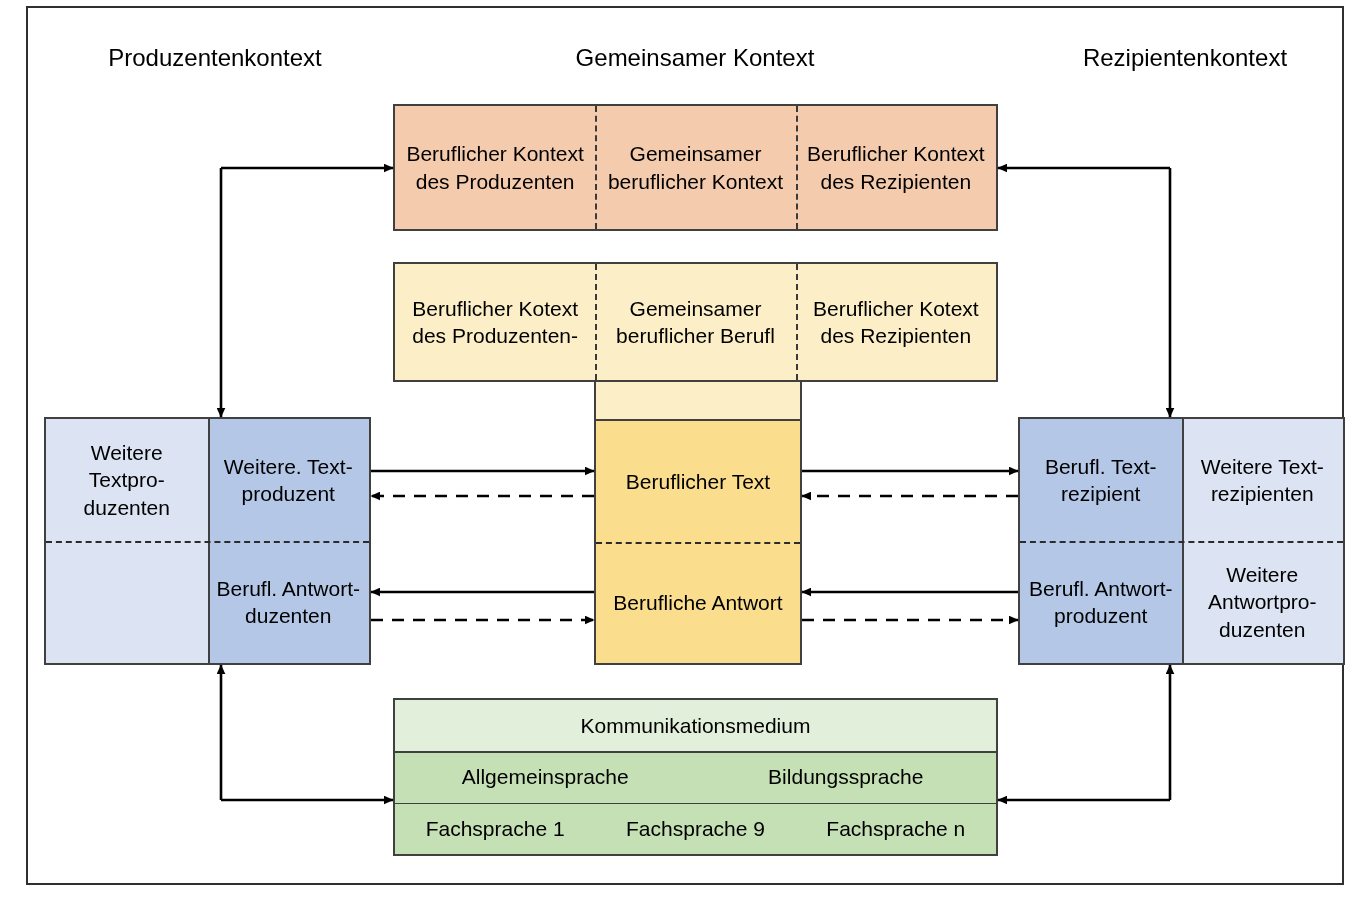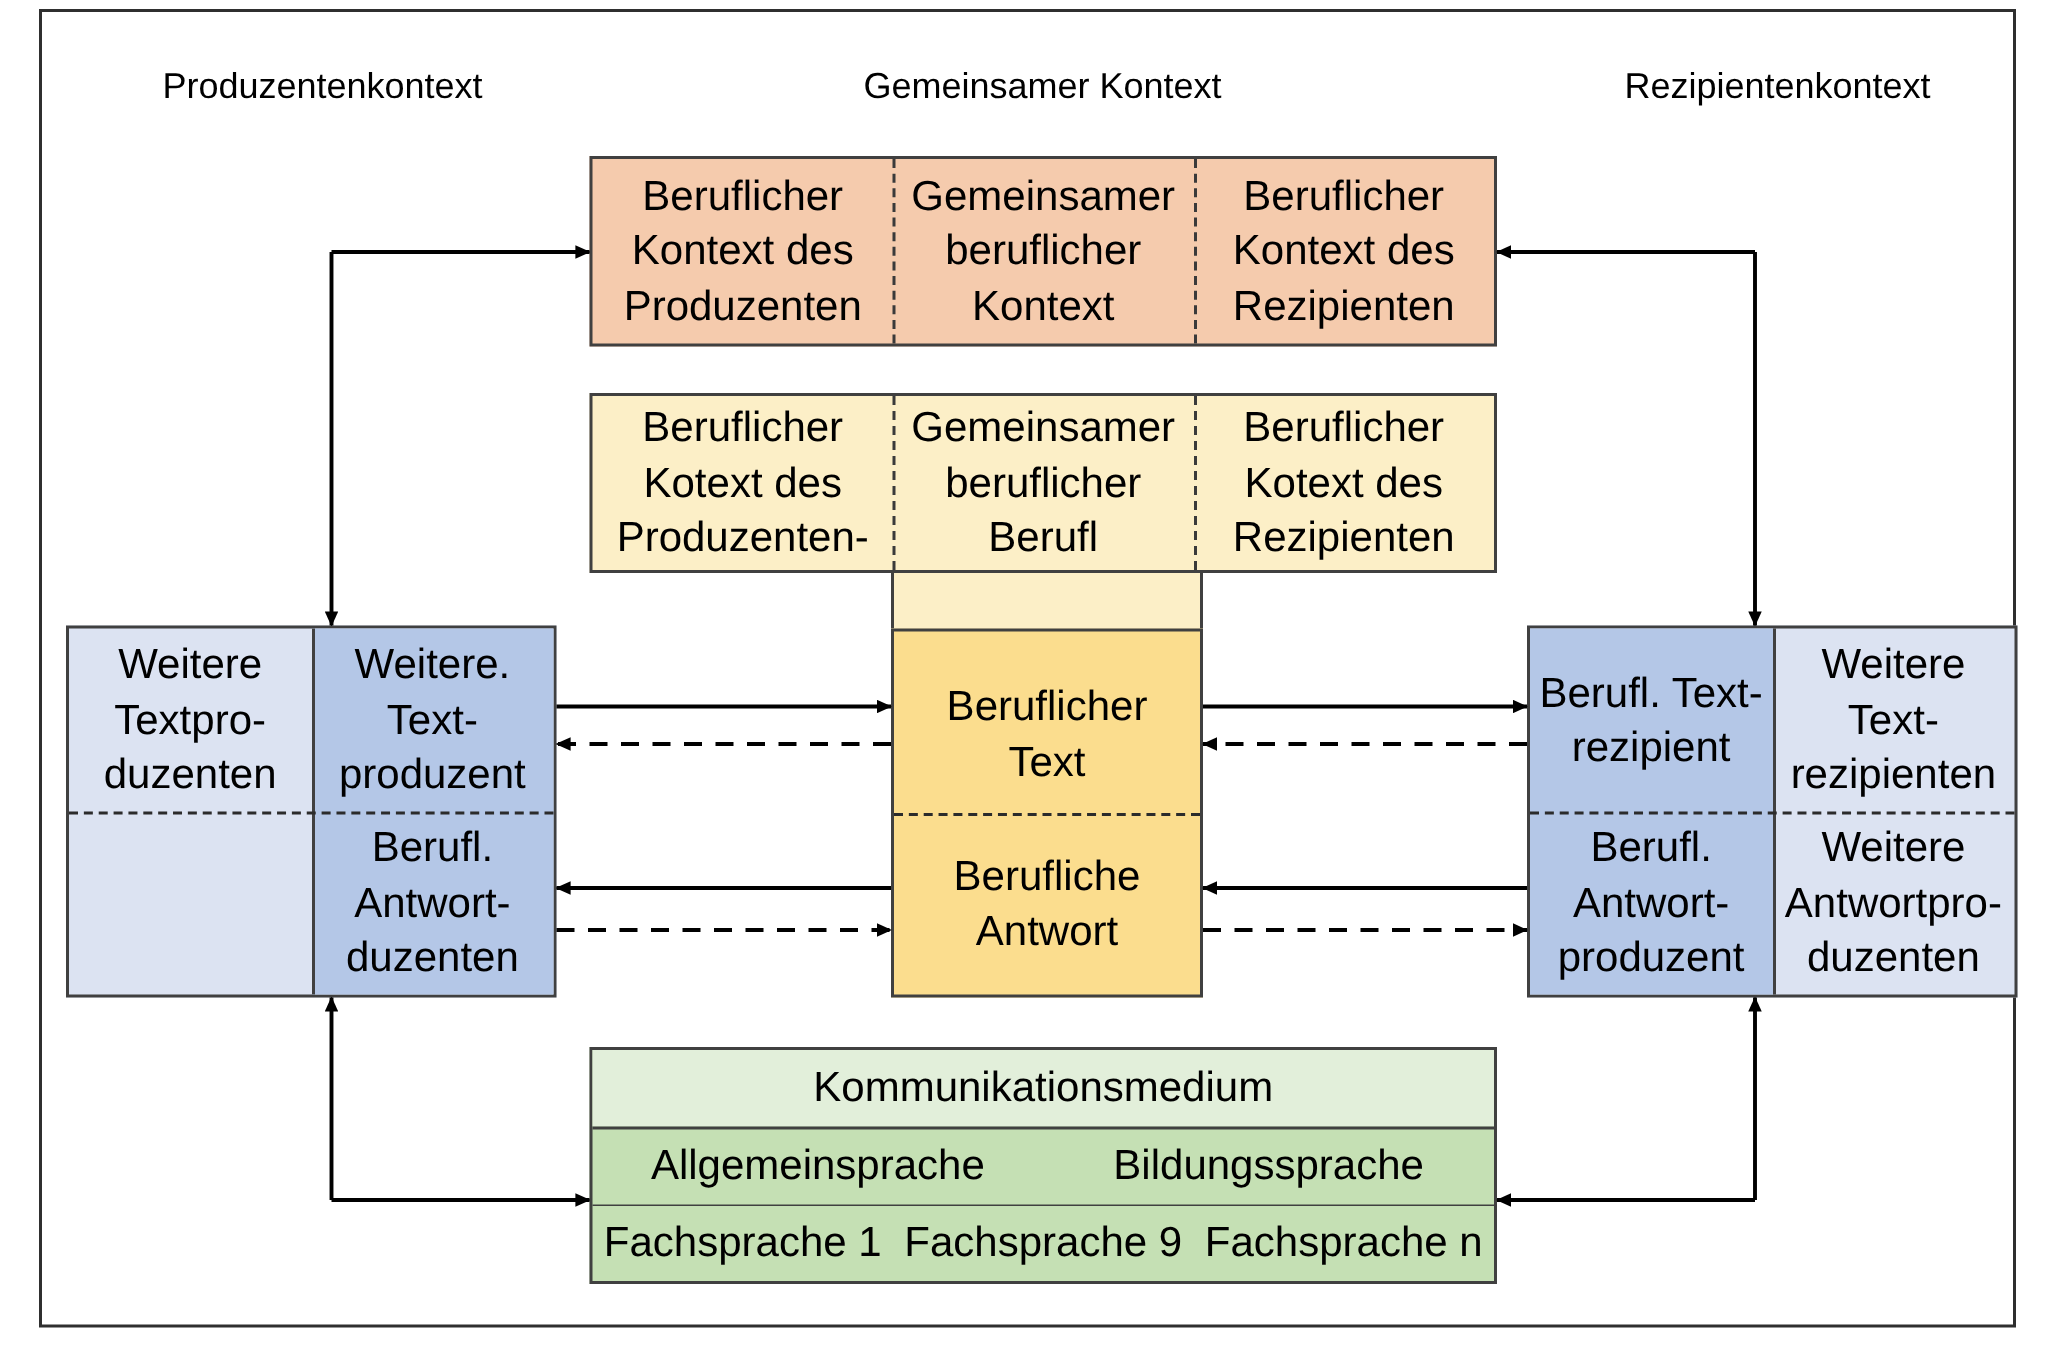--- a/index.html
+++ b/index.html
@@ -1,21 +1,21 @@
 <!DOCTYPE html>
 <html><head>
 <meta charset="utf-8">
 <style>
   html,body{margin:0;padding:0;background:#ffffff;}
   body{font-family:"Liberation Sans","DejaVu Sans",sans-serif;color:#000;}
   #canvas{position:relative;width:1370px;height:897px;background:#fff;overflow:hidden;}
   .frame{position:absolute;left:26px;top:6px;width:1318px;height:879px;border:2px solid #2f2f2f;box-sizing:border-box;}
   .col-head{position:absolute;font-size:24px;color:#000;text-align:center;white-space:nowrap;}
   .box{position:absolute;box-sizing:border-box;border:2px solid #404040;display:flex;align-items:center;justify-content:center;text-align:center;font-size:23px;line-height:1.30;}
-  .cell{box-sizing:border-box;display:flex;align-items:center;justify-content:center;text-align:center;font-size:28px;line-height:1.30;}
+  .cell{box-sizing:border-box;display:flex;align-items:center;justify-content:center;text-align:center;font-size:21px;line-height:1.30;}
   .vsep-dash{position:absolute;top:0;bottom:0;border-left:2px dashed #3a3a3a;}
   .hsep-dash{position:absolute;left:0;right:0;border-top:2px dashed #2b2b2b;}
   .vsep-solid{position:absolute;top:0;bottom:0;border-left:2px solid #404040;}
   .hsep-solid{position:absolute;left:0;right:0;border-top:2px solid #404040;}
   svg.overlay{position:absolute;left:0;top:0;width:1370px;height:897px;pointer-events:none;}
   .orange{background:#F5CBAD;}
   .yellow-lt{background:#FCEFC7;}
   .yellow-dk{background:#FBDD8E;}
 </style>
 </head>
@@ -65,21 +65,21 @@
       <div class="vsep-dash" style="left:33.33%;"></div>
       <div class="vsep-dash" style="left:66.67%;"></div>
     </div>
   </div>
 
   <div style="position:absolute;left:594px;top:382px;width:208px;height:37px;background:#FCEFC7;
               border-left:2px solid #404040;border-right:2px solid #404040;box-sizing:border-box;"></div>
 
   <div class="box yellow-dk" style="left:594px;top:419px;width:208px;height:246px;padding:0;display:block;">
     <div style="position:relative;width:100%;height:100%;">
-      <div class="cell" style="position:absolute;left:0;top:0;width:100%;height:50%;padding:16px 6px;align-items:flex-end;">
+      <div class="cell" style="position:absolute;left:0;top:0;width:100%;height:50%;padding:16px 6px;">
         <span>Beruflicher Text</span>
       </div>
       <div class="cell" style="position:absolute;left:0;top:50%;width:100%;height:50%;padding:0 6px;">
         <span>Berufliche Antwort</span>
       </div>
       <div class="hsep-dash" style="top:50%;"></div>
     </div>
   </div>
 
   <div class="box" style="left:44px;top:417px;width:327px;height:248px;padding:0;display:block;background:#DCE3F2;">

